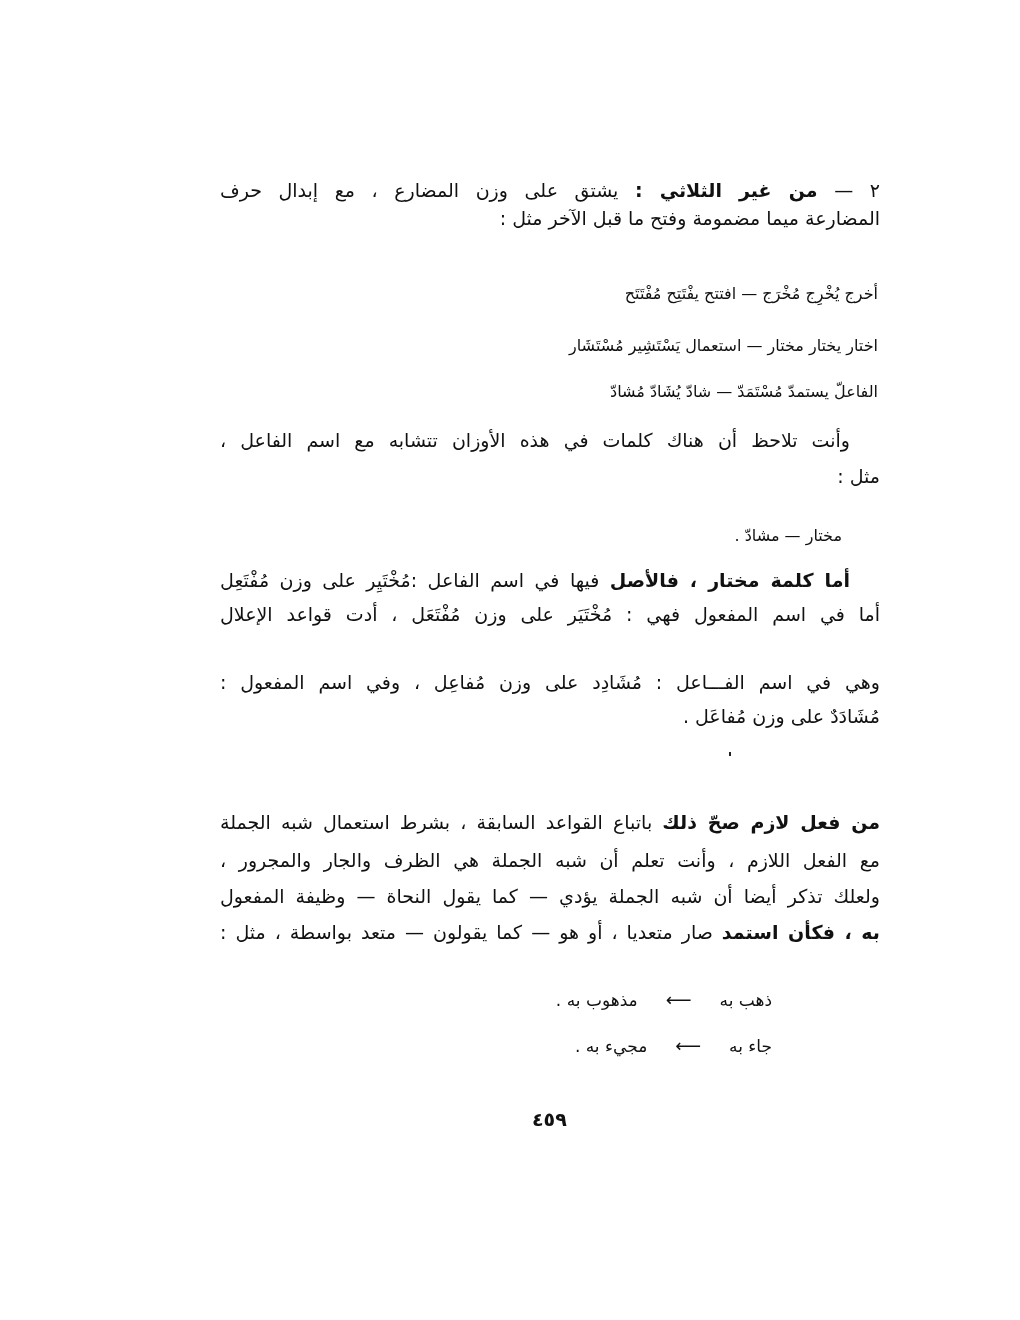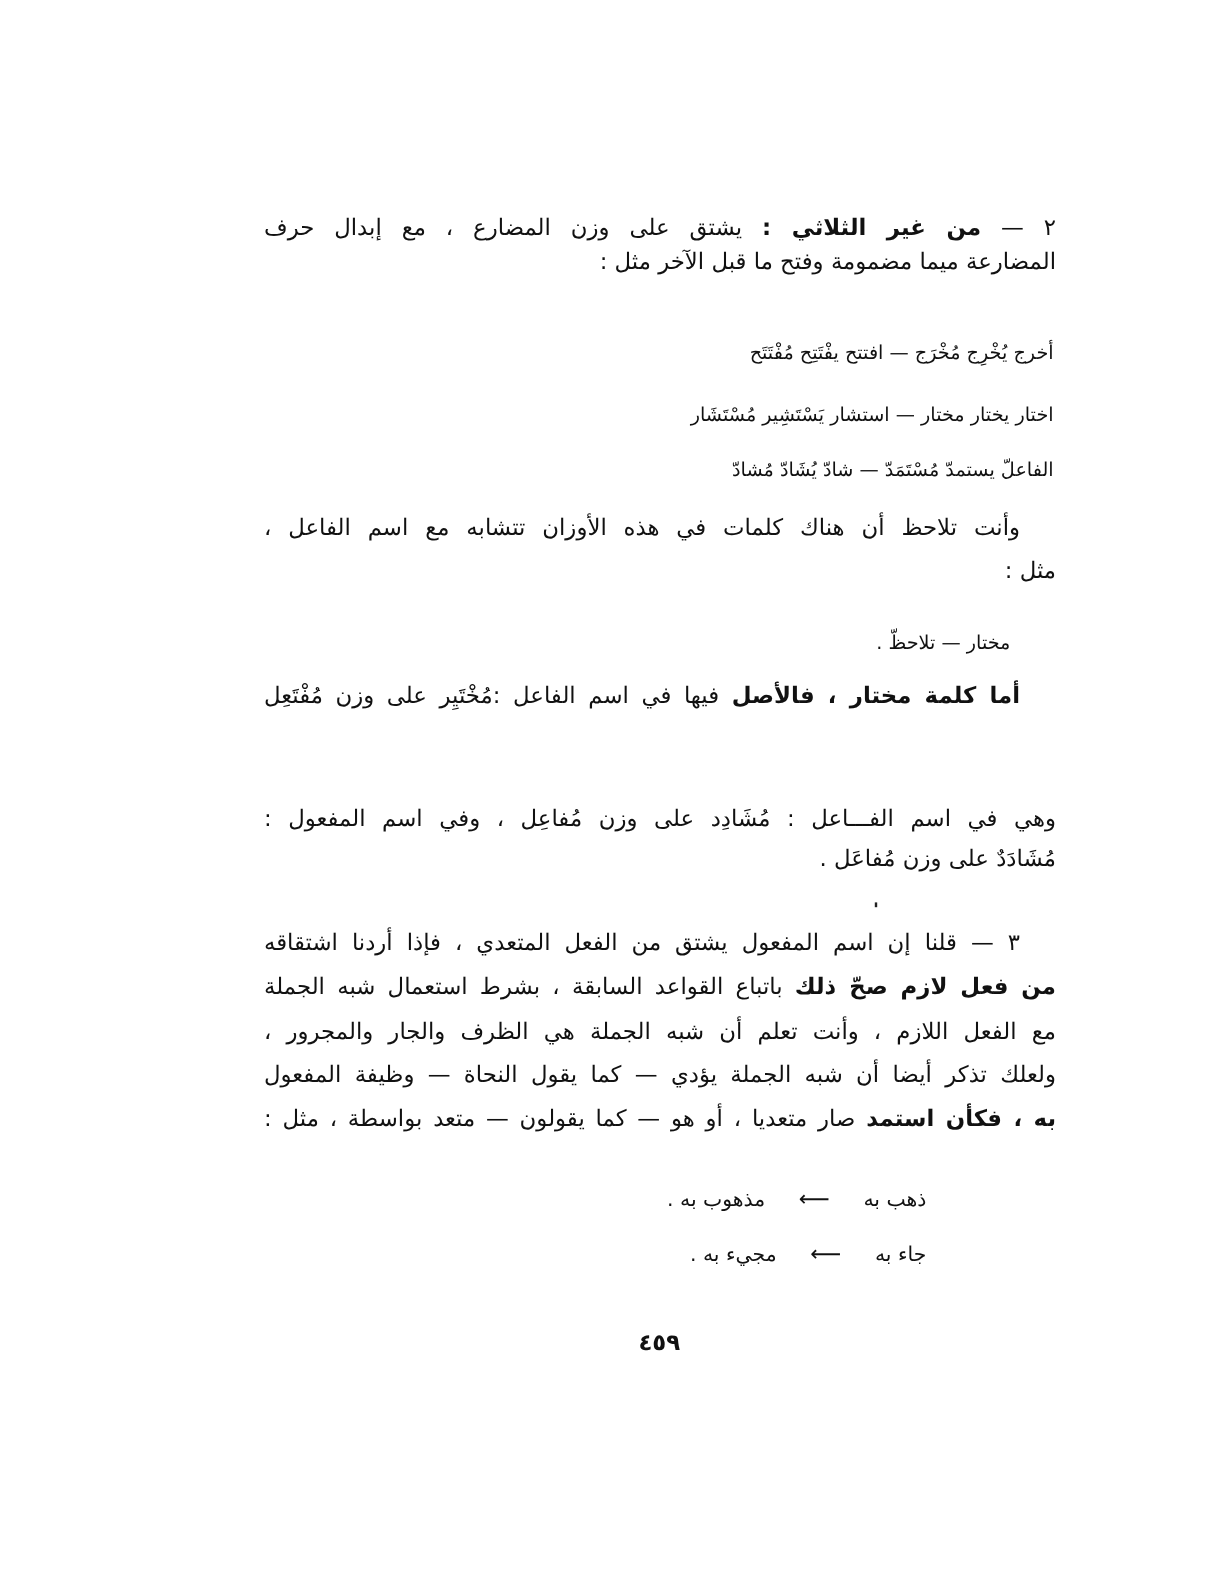--- a/index.html
+++ b/index.html
@@ -84,38 +84,38 @@
 <div class="page">
 
   <div class="line full" style="top:176px;">
     <span>٢ —</span>
     <span class="bold">من غير الثلاثي :</span>
     <span>يشتق على وزن المضارع ، مع إبدال حرف</span>
   </div>
   <div class="line" style="top:204px;">المضارعة ميما مضمومة وفتح ما قبل الآخر مثل :</div>
 
   <div class="example" style="right:182px; top:280px;">أخرج يُخْرِج مُخْرَج — افتتح يفْتَتِح مُفْتَتَح</div>
-  <div class="example" style="right:182px; top:332px;">اختار يختار مختار — استشار يَسْتَشِير مُسْتَشَار</div>
+  <div class="example" style="right:182px; top:332px;">اختار يختار مختار — استعمال يَسْتَشِير مُسْتَشَار</div>
   <div class="example" style="right:182px; top:378px;">الفاعلّ يستمدّ مُسْتَمَدّ — شادّ يُشَادّ مُشادّ</div>
 
   <div class="line full indent" style="top:426px;">وأنت تلاحظ أن هناك كلمات في هذه الأوزان تتشابه مع اسم الفاعل ،</div>
   <div class="line" style="top:462px;">مثل :</div>
 
-  <div class="example" style="right:218px; top:522px;">مختار — تلاحظّ .</div>
+  <div class="example" style="right:218px; top:522px;">مختار — مشادّ .</div>
 
   <div class="line full indent" style="top:566px;">
     <span class="bold">أما كلمة مختار ، فالأصل</span>
     <span>فيها في اسم الفاعل :مُخْتَيِر على وزن مُفْتَعِل</span>
   </div>
+  <div class="line full" style="top:600px;">أما في اسم المفعول فهي : مُخْتَيَر على وزن مُفْتَعَل ، أدت قواعد الإعلال</div>
   <div class="line full" style="top:668px;">وهي في اسم الفـــاعل : مُشَادِد على وزن مُفاعِل ، وفي اسم المفعول :</div>
   <div class="line" style="top:702px;">مُشَادَدٌ على وزن مُفاعَل .</div>
 
   <div class="dot-mark"></div>
 
-  <div class="line full indent" style="top:772px;">٣ — قلنا إن اسم المفعول يشتق من الفعل المتعدي ، فإذا أردنا اشتقاقه</div>
   <div class="line full" style="top:846px;">مع الفعل اللازم ، وأنت تعلم أن شبه الجملة هي الظرف والجار والمجرور ،</div>
   <div class="line full" style="top:808px;">
     <span class="bold">من فعل لازم صحّ ذلك</span>
     <span>باتباع القواعد السابقة ، بشرط استعمال شبه الجملة</span>
   </div>
   <div class="line full" style="top:882px;">ولعلك تذكر أيضا أن شبه الجملة يؤدي — كما يقول النحاة — وظيفة المفعول</div>
   <div class="line full" style="top:918px;">
     <span class="bold">به ، فكأن استمد</span>
     <span>صار متعديا ، أو هو — كما يقولون — متعد بواسطة ، مثل :</span>
   </div>

